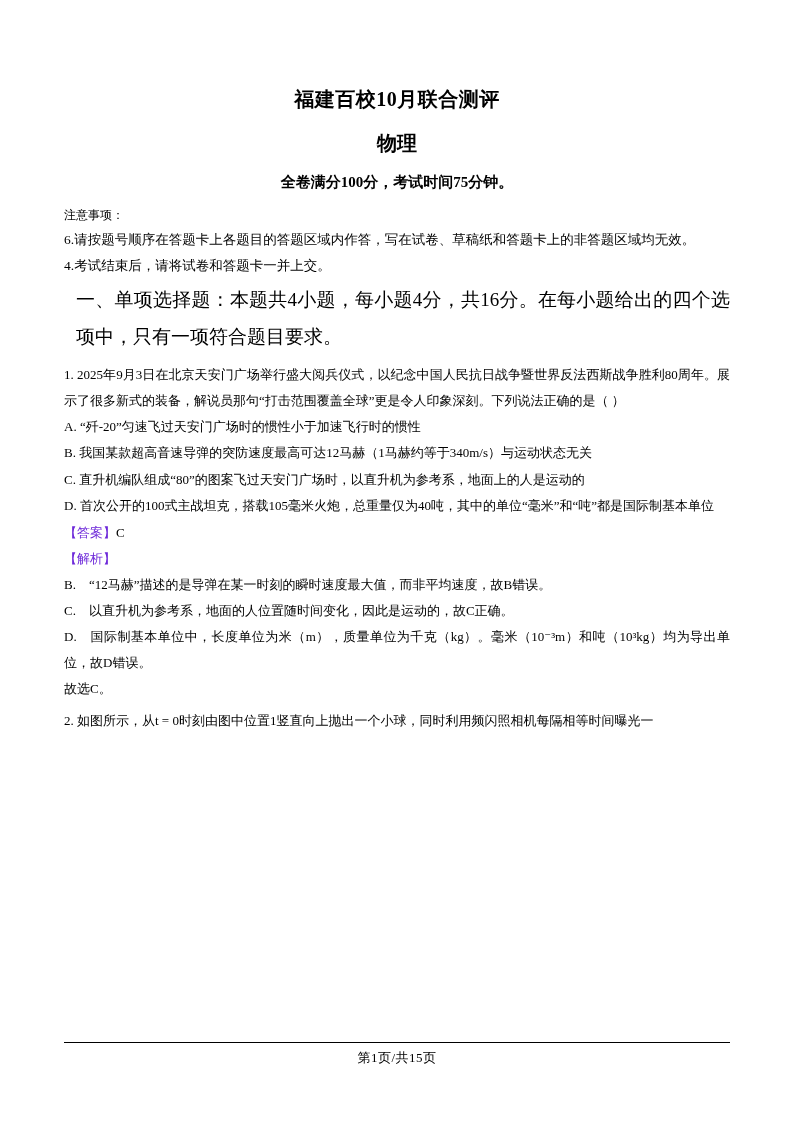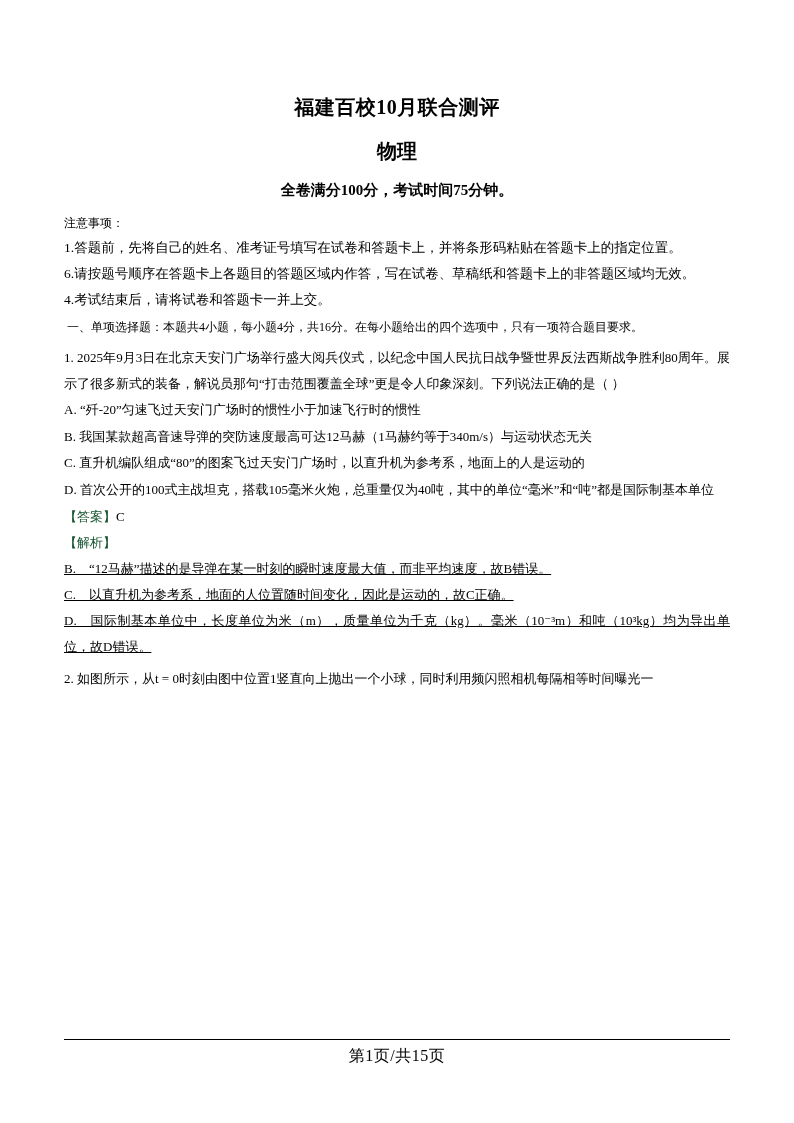--- a/index.html
+++ b/index.html
@@ -19,21 +19,21 @@
     width: 794px;
     height: 1123px;
     box-sizing: border-box;
     padding: 72px 64px 0 64px;
   }
   .doc-title {
     text-align: center;
     font-size: 20px;
     font-weight: bold;
     letter-spacing: 0.5px;
-    margin: 20px 0 0 0;
+    margin: 12px 0 0 0;
     line-height: 1.5;
   }
   .doc-subject {
     text-align: center;
     font-size: 20px;
     font-weight: bold;
     margin: 16px 0 0 0;
   }
   .doc-score {
     text-align: center;
@@ -46,23 +46,23 @@
     margin: 12px 0 0 0;
     line-height: 1.9;
   }
   .notice-item {
     font-size: 13.5px;
     line-height: 1.95;
     margin: 0;
     text-align: justify;
   }
   .section-head {
-    font-size: 12px;
+    font-size: 19px;
     line-height: 1.95;
-    margin: 2px 0 0 3px;
+    margin: 2px 0 0 12px;
     text-align: justify;
   }
   .q-stem {
     font-size: 13px;
     line-height: 2.0;
     margin: 6px 0 0 0;
     text-align: justify;
   }
   .q-opt {
     font-size: 13px;
@@ -70,74 +70,72 @@
     margin: 0;
     text-align: justify;
   }
   .tag-line {
     font-size: 13px;
     line-height: 2.0;
     margin: 0;
     color: #2a5db0;
   }
   .tag-line .tag {
-    color: #14532d;
+    color: #6d28d9;
   }
   .tag-line .val {
     color: #000000;
   }
   .ana {
     font-size: 13px;
     line-height: 2.0;
     margin: 0;
     text-align: justify;
   }
   .ana-indent {
     font-size: 13px;
     line-height: 2.0;
     margin: 0;
     text-align: justify;
-    text-decoration: underline;
   }
   .conclusion {
     font-size: 13px;
     line-height: 2.0;
     margin: 0;
   }
   .footer {
     position: absolute;
     left: 0;
     right: 0;
     bottom: 56px;
     text-align: center;
   }
   .footer .rule {
     width: 666px;
     margin: 0 auto 6px auto;
     border-top: 1px solid #000;
   }
   .footer .pg {
-    font-size: 16px;
+    font-size: 13px;
     letter-spacing: 0.5px;
   }
 </style>
 </head>
 <body>
 
 <div class="page">
 
   <div class="doc-title">福建百校10月联合测评</div>
 
   <div class="doc-subject">物理</div>
 
   <div class="doc-score">全卷满分100分，考试时间75分钟。</div>
 
   <div class="notice-head">注意事项：</div>
 
-  <div class="notice-item">1.答题前，先将自己的姓名、准考证号填写在试卷和答题卡上，并将条形码粘贴在答题卡上的指定位置。</div>
   <div class="notice-item">6.请按题号顺序在答题卡上各题目的答题区域内作答，写在试卷、草稿纸和答题卡上的非答题区域均无效。</div>
   <div class="notice-item">4.考试结束后，请将试卷和答题卡一并上交。</div>
 
   <div class="section-head">一、单项选择题：本题共4小题，每小题4分，共16分。在每小题给出的四个选项中，只有一项符合题目要求。</div>
 
   <div class="q-stem">1. 2025年9月3日在北京天安门广场举行盛大阅兵仪式，以纪念中国人民抗日战争暨世界反法西斯战争胜利80周年。展示了很多新式的装备，解说员那句“打击范围覆盖全球”更是令人印象深刻。下列说法正确的是（    ）</div>
 
   <div class="q-opt">A. “歼-20”匀速飞过天安门广场时的惯性小于加速飞行时的惯性</div>
   <div class="q-opt">B. 我国某款超高音速导弹的突防速度最高可达12马赫（1马赫约等于340m/s）与运动状态无关</div>
   <div class="q-opt">C. 直升机编队组成“80”的图案飞过天安门广场时，以直升机为参考系，地面上的人是运动的</div>
@@ -148,20 +146,21 @@
   </div>
 
   <div class="tag-line">
     <span class="tag">【解析】</span>
   </div>
 
   <div class="ana-indent">B.　“12马赫”描述的是导弹在某一时刻的瞬时速度最大值，而非平均速度，故B错误。</div>
   <div class="ana-indent">C.　以直升机为参考系，地面的人位置随时间变化，因此是运动的，故C正确。</div>
   <div class="ana-indent">D.　国际制基本单位中，长度单位为米（m），质量单位为千克（kg）。毫米（10⁻³m）和吨（10³kg）均为导出单位，故D错误。</div>
 
+  <div class="conclusion">故选C。</div>
 
   <div class="q-stem">2. 如图所示，从t = 0时刻由图中位置1竖直向上抛出一个小球，同时利用频闪照相机每隔相等时间曝光一</div>
 
   <div class="footer">
     <div class="rule"></div>
     <div class="pg">第1页/共15页</div>
   </div>
 
 </div>
 

